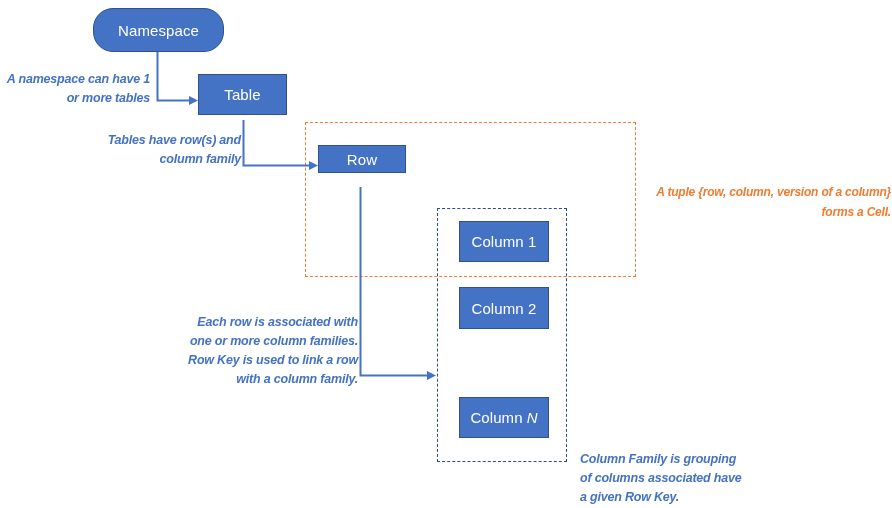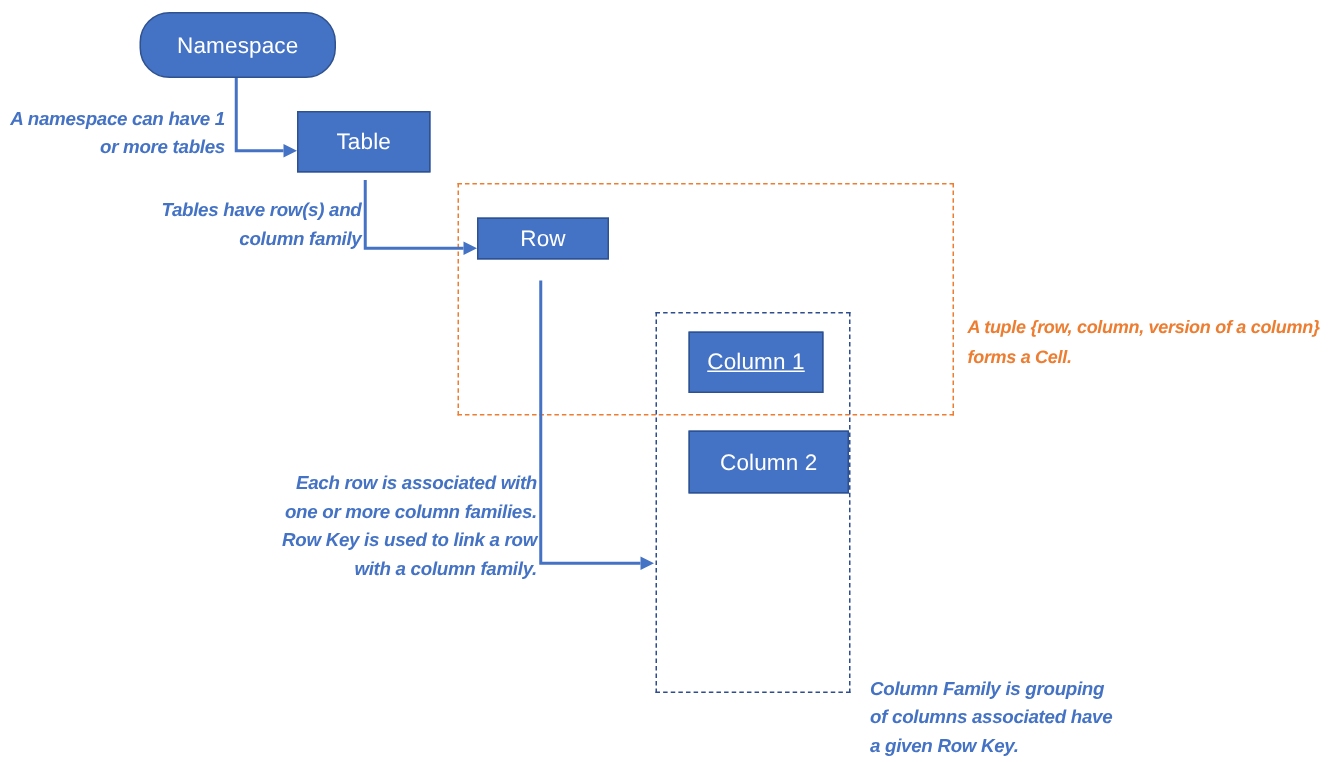--- a/index.html
+++ b/index.html
@@ -35,28 +35,28 @@
     font-size:12.5px;line-height:19px;letter-spacing:-.2px;
     color:var(--annotation-blue,#4472C4);
     white-space:pre-line;
   }
   .ann.right{text-align:right;}
   .ann.orange{color:var(--annotation-orange,#ED7D31);font-size:12px;line-height:20px;}
   
   #node-namespace{left:93px;top:8px;width:131px;height:44px;border-radius:20px;}
   #node-table{left:198px;top:74px;width:89px;height:41px;}
   #node-row{left:318px;top:145px;width:88px;height:28px;}
-  #node-col1{left:459px;top:221px;width:90px;height:41px;text-decoration:underline;}
-  #node-col2{left:459px;top:287px;width:107px;height:42px;}
+  #node-col1{left:459px;top:221px;width:90px;height:41px;}
+  #node-col2{left:459px;top:287px;width:90px;height:42px;}
   #node-colN{left:459px;top:397px;width:90px;height:41px;}
   
   #ann-namespace{right:742px;top:70px;width:200px;}
   #ann-table{right:651px;top:131px;width:200px;font-style:italic;}
   #ann-row{right:534px;top:313px;width:220px;}
-  #ann-cell{left:645px;top:208px;width:246px;}
+  #ann-cell{left:645px;top:182px;width:246px;text-align:right;}
   #ann-cf{left:580px;top:450px;width:200px;}
 </style>
 </head>
 <body>
 
 <div id="stage">
 
   <div id="cell-group" class="group-outline"></div>
   <div id="cf-group" class="group-outline"></div>
 
@@ -83,20 +83,24 @@
   </div>
   <div id="node-row" class="node">
     <span>Row</span>
   </div>
   <div id="node-col1" class="node">
     <span>Column 1</span>
   </div>
   <div id="node-col2" class="node">
     <span>Column 2</span>
   </div>
+  <div id="node-colN" class="node">
+    <span>Column</span>
+    <span class="lbl-italic">N</span>
+  </div>
 
   <div id="ann-namespace" class="ann right">A namespace can have 1
 or more tables</div>
   <div id="ann-table" class="ann right">Tables have row(s) and
 column family</div>
   <div id="ann-row" class="ann right">Each row is associated with
 one or more column families.
 Row Key is used to link a row
 with a column family.</div>
   <div id="ann-cell" class="ann orange">A tuple {row, column, version of a column}

